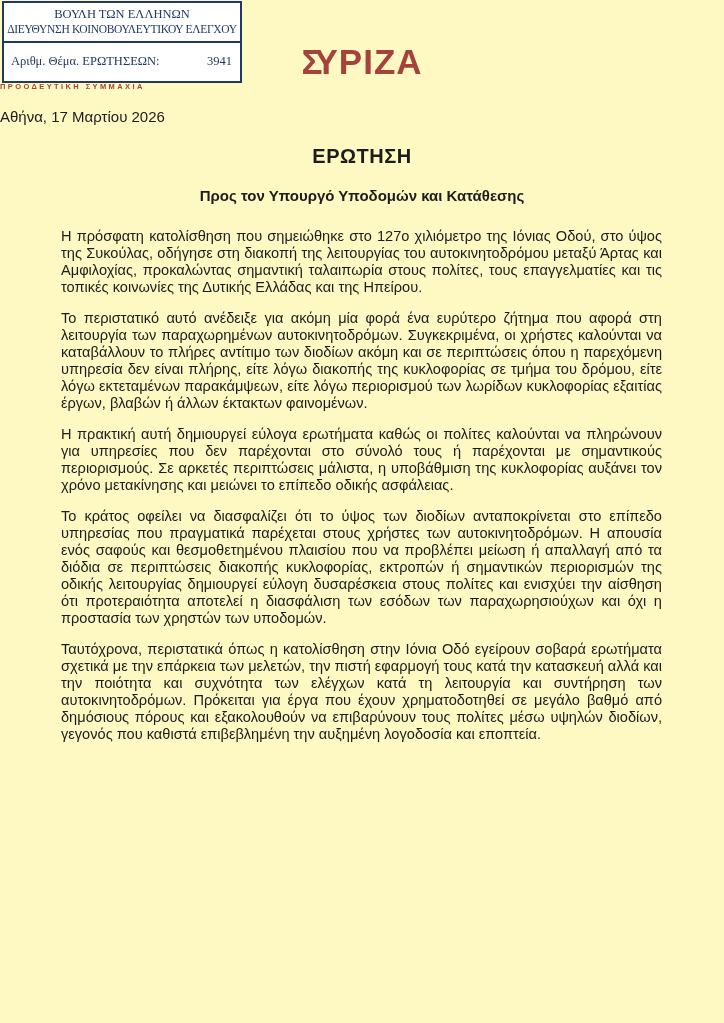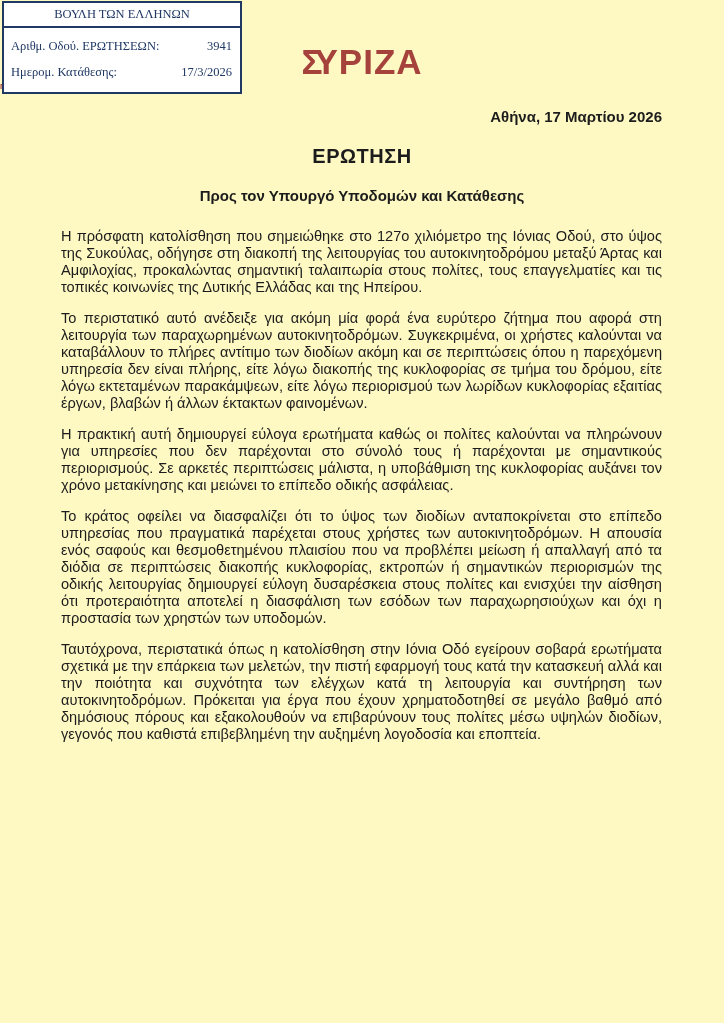--- a/index.html
+++ b/index.html
@@ -33,21 +33,21 @@
     display:inline-block; font-size:35px; font-weight:600;
     color:#a6423c; letter-spacing:1px; line-height:1;
   }
   .logo-word .p2 { margin-left:-9px; }
   .logo-sub {
     font-size:7.5px; font-weight:bold; color:#a6423c;
     letter-spacing:2.4px; margin-top:4px; text-align:left;
   }
 
   
-  .date-line  { margin:17px 62px 0 0; text-align:right;  font-weight:bold; font-size:15px;padding-left:44px; }
+  .date-line  { margin:17px 62px 0 0; text-align:left;  font-weight:normal; font-size:15px; }
   .doc-title  { margin-top:20px; text-align:center; font-weight:bold; font-size:20px; letter-spacing:0.5px; }
   .recipient  { margin-top:19px; text-align:center; font-weight:bold; font-size:15px; }
 
   
   .body-text {
     margin:24px 62px 0 61px;
     font-size:14.6px; line-height:17px; text-align:justify;
     color:#1c1c1c;
   }
   .body-text p { margin-bottom:14px; }
@@ -55,29 +55,26 @@
   .closing b { font-weight:bold; }
 </style>
 </head>
 <body>
 
 <div class="page">
 
   <div class="stamp">
     <div class="stamp-head">
       <div class="l1">ΒΟΥΛΗ ΤΩΝ ΕΛΛΗΝΩΝ</div>
+      <div class="l2">ΔΙΕΥΘΥΝΣΗ ΚΟΙΝΟΒΟΥΛΕΥΤΙΚΟΥ ΕΛΕΓΧΟΥ</div>
     </div>
     <div class="stamp-rows">
       <div class="stamp-row">
-        <span class="lbl">Αριθμ. Οδού. ΕΡΩΤΗΣΕΩΝ:</span>
+        <span class="lbl">Αριθμ. Θέμα. ΕΡΩΤΗΣΕΩΝ:</span>
         <span class="val">3941</span>
-      </div>
-      <div class="stamp-row">
-        <span class="lbl">Ημερομ. Κατάθεσης:</span>
-        <span class="val">17/3/2026</span>
       </div>
     </div>
   </div>
 
   <div class="logo-wrap">
     <div class="logo-word"><span class="p1">Σ</span><span class="p2">ΥΡΙΖΑ</span></div>
     <div class="logo-sub">ΠΡΟΟΔΕΥΤΙΚΗ ΣΥΜΜΑΧΙΑ</div>
   </div>
 
   <div class="date-line">Αθήνα, 17 Μαρτίου 2026</div>

